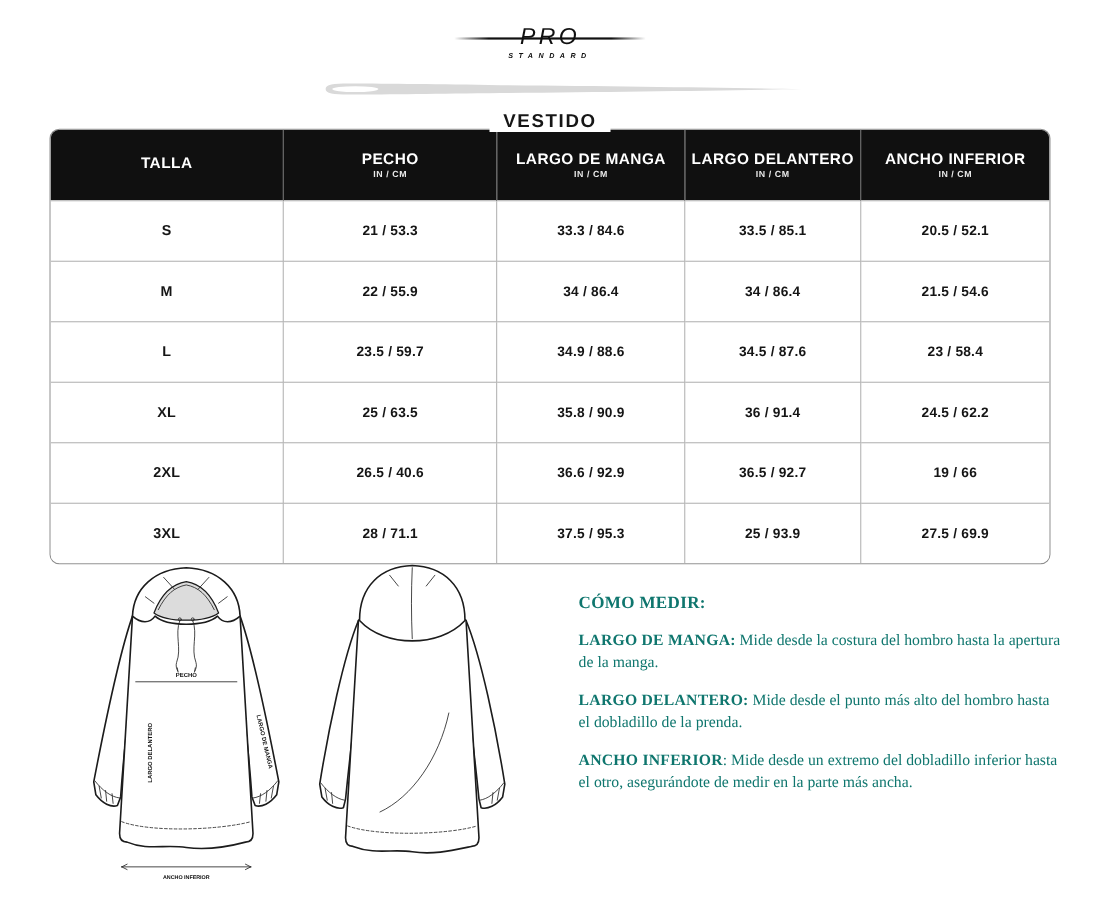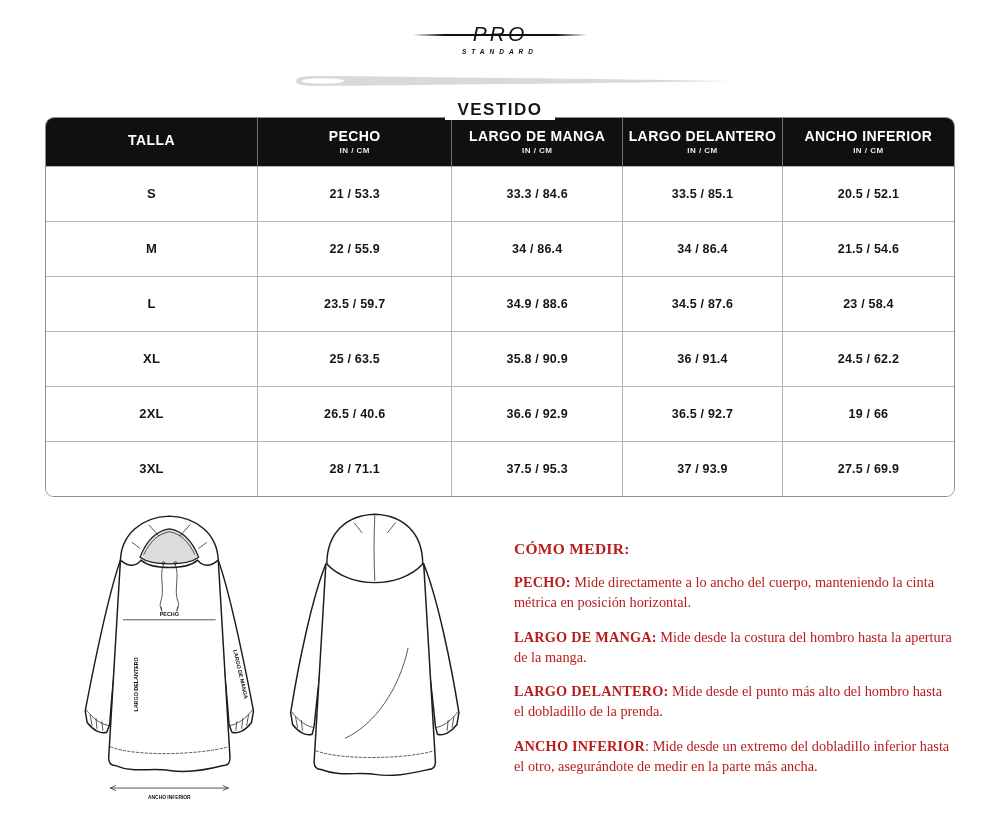--- a/index.html
+++ b/index.html
@@ -35,39 +35,39 @@
   }
 
   
   .size-table-wrap {
     margin:25px 45px 0 45px;
     border:1.5px solid #8f8f8f; border-radius:9px; overflow:hidden;
     background:#fff;
   }
   table.size-table { width:100%; border-collapse:collapse; table-layout:fixed; }
   .size-table thead th {
-    background:#101010; color:#fff; height:48px; text-align:center;
+    background:#101010; color:#fff; height:64px; text-align:center;
     vertical-align:middle; border-right:1px solid #6e6e6e; font-weight:700;
   }
   .size-table thead th:last-child { border-right:none; }
   .hdr-label { display:block; font-size:14px; letter-spacing:.4px; line-height:1.1; }
   .hdr-sub   { display:block; font-size:8px; letter-spacing:.5px; margin-top:2px; color:#e9e9e9; }
   .size-table tbody td {
     height:55px; text-align:center; vertical-align:middle;
     border:1px solid #b5b5b5; border-left:none; font-weight:700; font-size:12.5px;
     color:#151515; background:#fff; letter-spacing:.2px;
   }
   .size-table tbody td:last-child { border-right:none; }
   .size-table tbody tr:last-child td { border-bottom:none; }
   .size-table td.size-col { font-size:13px; }
 
   
   .drawing { position:absolute; left:50px; top:500px; width:450px; height:312px; }
-  .howto   { position:absolute; left:514px; top:540px; width:438px;
-             font-family:"Liberation Serif", serif; color:#b91c1c; }
+  .howto   { position:absolute; left:526px; top:540px; width:438px;
+             font-family:"Liberation Serif", serif; color:#0f766e; }
   .howto-title { font-weight:700; font-size:15.5px; letter-spacing:.3px; }
   .howto p { margin-top:14px; font-size:14.3px; line-height:1.42; }
   .howto p b { letter-spacing:.2px; }
   .ln2 { fill:none; stroke:#2a2a2a; stroke-width:.8;  stroke-linecap:round; stroke-linejoin:round; }
   .panel { fill:#ffffff; stroke:#1c1c1c; stroke-width:1.5; stroke-linejoin:round; }
   .shade { fill:#dcdcdc; stroke:#1c1c1c; stroke-width:1.2; stroke-linejoin:round; }
   .dlabel { font-family:"Liberation Sans", sans-serif; font-weight:700; fill:#111; }
 </style>
 </head>
 <body>
@@ -156,21 +156,21 @@
           <td class="size-col">2XL</td>
           <td>26.5 / 40.6</td>
           <td>36.6 / 92.9</td>
           <td>36.5 / 92.7</td>
           <td>19 / 66</td>
         </tr>
         <tr>
           <td class="size-col">3XL</td>
           <td>28 / 71.1</td>
           <td>37.5 / 95.3</td>
-          <td>37 / 93.9</td>
+          <td>25 / 93.9</td>
           <td>27.5 / 69.9</td>
         </tr>
       </tbody>
     </table>
   </div>
 
   <svg class="drawing" viewBox="0 0 460 312" aria-hidden="true">
 
     <g>
 
@@ -227,19 +227,18 @@
       <path class="ln2" d="M 366,148 C 357,190 332,226 302,240"></path>
 
       <path class="panel" d="M 283,62 C 283,30 303,12 332,11 C 361,12 381,30 381,62 C 369,75 350,81 332,81 C 314,81 295,75 283,62 Z"></path>
       <path class="ln2" d="M 332,13 C 331,35 331,57 332,79"></path>
       <path class="ln2" d="M 311,20 L 319,30 M 353,20 L 345,30"></path>
     </g>
   </svg>
 
   <div class="howto">
     <div class="howto-title">CÓMO MEDIR:</div>
-    <p><b>PECHO:</b><span> Mide directamente a lo ancho del cuerpo, manteniendo la cinta métrica en posición horizontal.</span></p>
     <p><b>LARGO DE MANGA:</b><span> Mide desde la costura del hombro hasta la apertura de la manga.</span></p>
     <p><b>LARGO DELANTERO:</b><span> Mide desde el punto más alto del hombro hasta el dobladillo de la prenda.</span></p>
     <p><b>ANCHO INFERIOR</b><span>: Mide desde un extremo del dobladillo inferior hasta el otro, asegurándote de medir en la parte más ancha.</span></p>
   </div>
 
 </div>
 
 </body></html>

